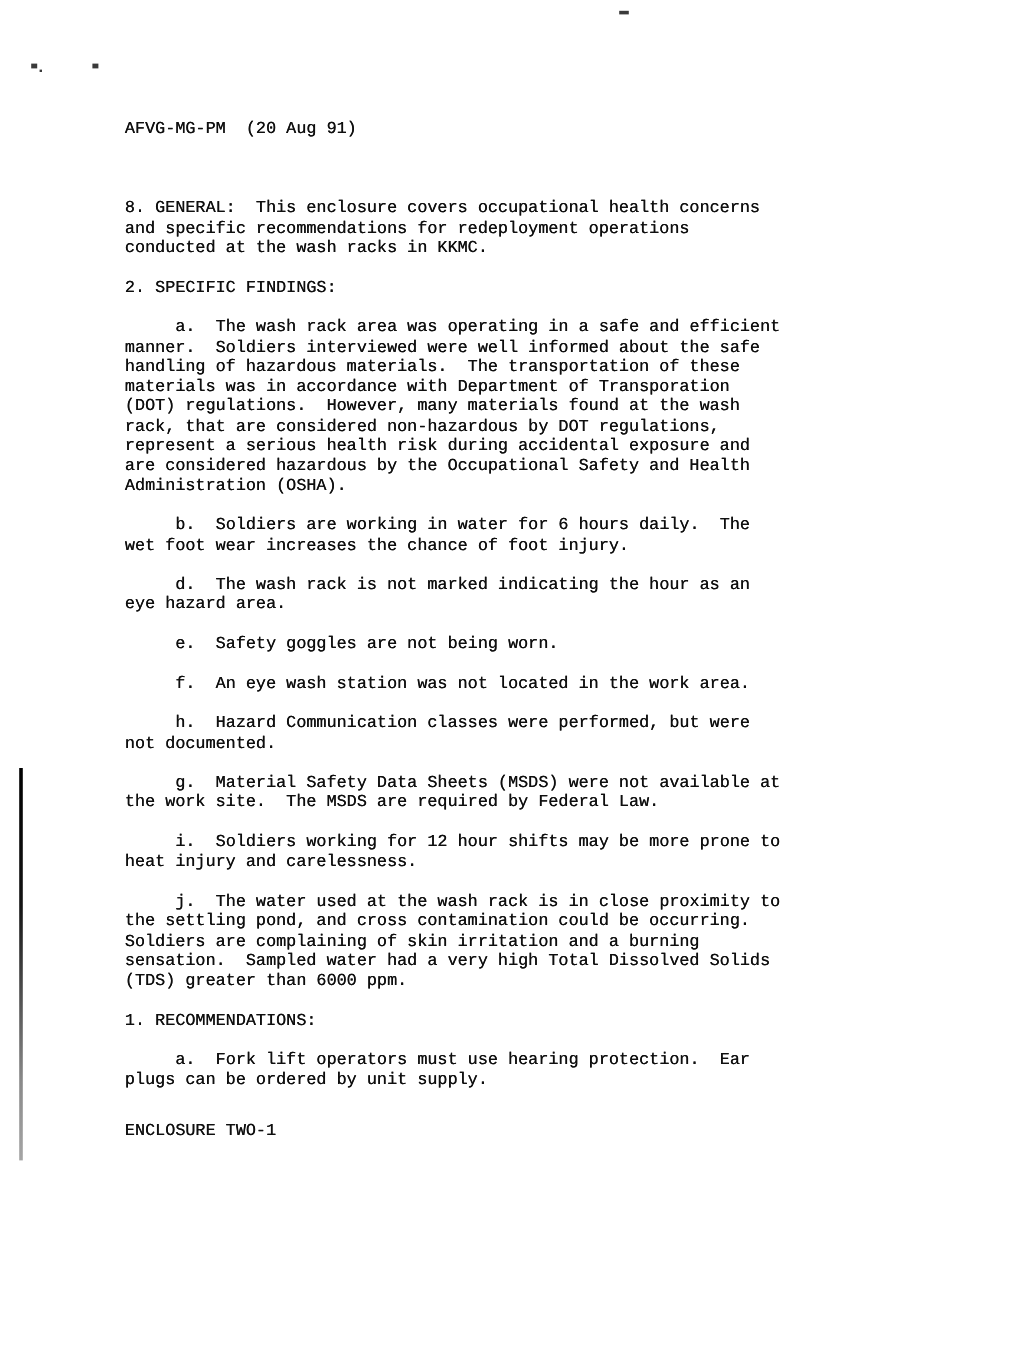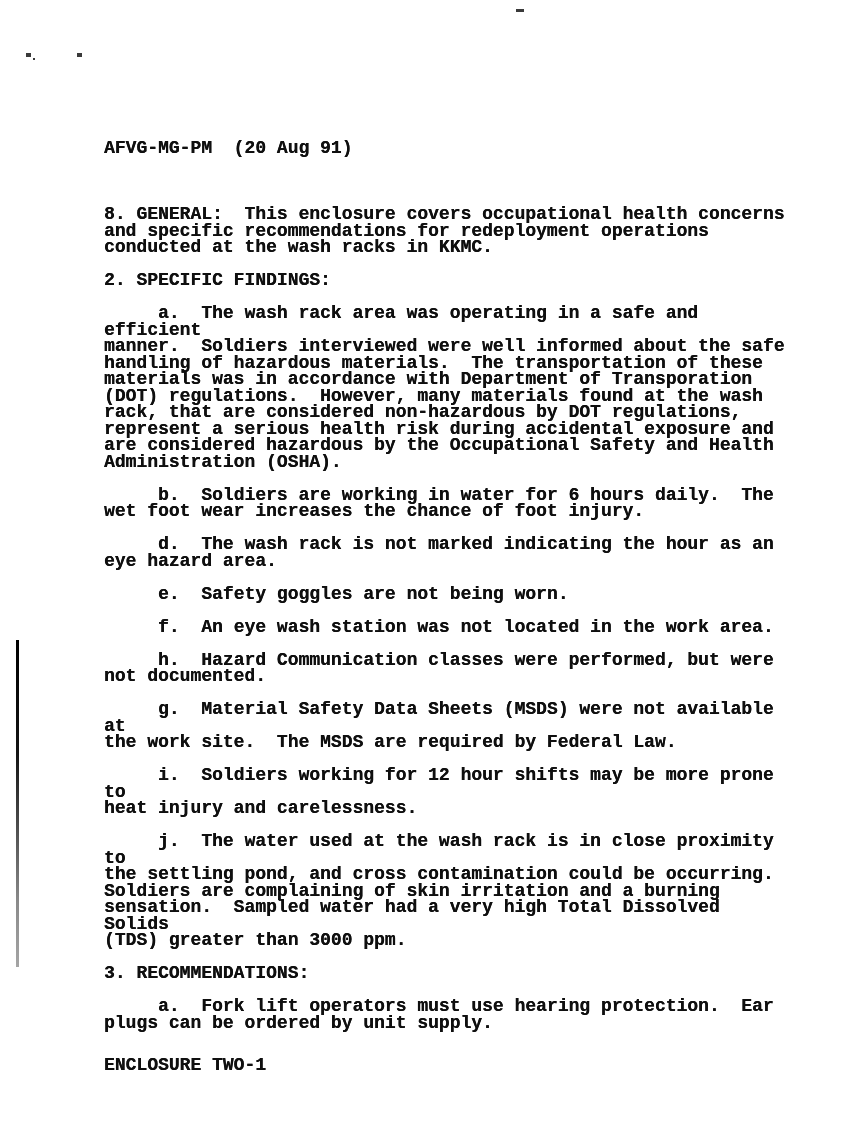--- a/index.html
+++ b/index.html
@@ -12,26 +12,25 @@
     position: relative;
     background: var(--page_bg, #ffffff);
     overflow: hidden;
   }
   .page-text {
     position: absolute;
     left: 104px;
     top: 100px;
     width: 690px;
     font-family: "Liberation Mono", "DejaVu Sans Mono", monospace;
-    font-weight: 700;
-    font-size: 18px;
+    font-weight: 400;
+    font-size: 14px;
     line-height: 16.5px;
     color: var(--ink, #0f0f0f);
     text-shadow: 0.2px 0 0 currentColor;
-    margin-top: 40px;
   }
   .tblock {
     white-space: pre-wrap;
     margin: 0 0 16.5px 0;
   }
   .tblock.after-header {
     margin-bottom: 33px;
   }
   .tblock.before-footer {
     margin-bottom: 26px;
@@ -99,23 +98,23 @@
     <div class="tblock">     h.  Hazard Communication classes were performed, but were
 not documented.</div>
     <div class="tblock">     g.  Material Safety Data Sheets (MSDS) were not available at
 the work site.  The MSDS are required by Federal Law.</div>
     <div class="tblock">     i.  Soldiers working for 12 hour shifts may be more prone to
 heat injury and carelessness.</div>
     <div class="tblock">     j.  The water used at the wash rack is in close proximity to
 the settling pond, and cross contamination could be occurring.
 Soldiers are complaining of skin irritation and a burning
 sensation.  Sampled water had a very high Total Dissolved Solids
-(TDS) greater than 3000 ppm.</div>
+(TDS) greater than 6000 ppm.</div>
 
-    <div class="tblock">3. RECOMMENDATIONS:</div>
+    <div class="tblock">1. RECOMMENDATIONS:</div>
 
     <div class="tblock before-footer">     a.  Fork lift operators must use hearing protection.  Ear
 plugs can be ordered by unit supply.</div>
 
     <div class="footer-line">ENCLOSURE TWO-1</div>
 
   </div>
 </div>
 
 </body></html>

